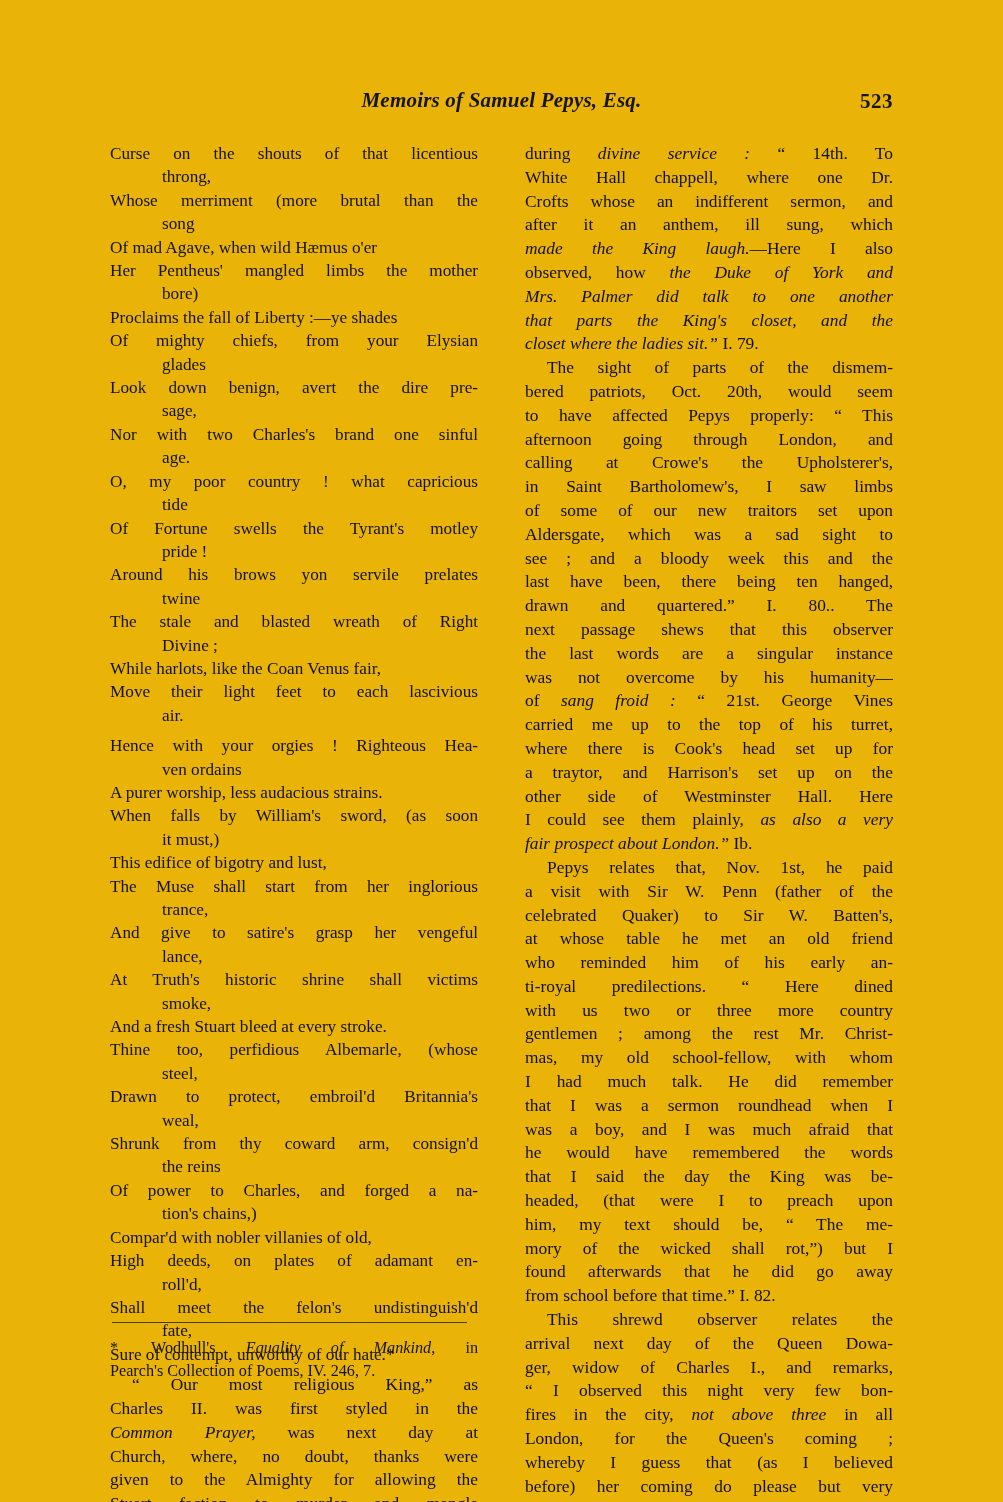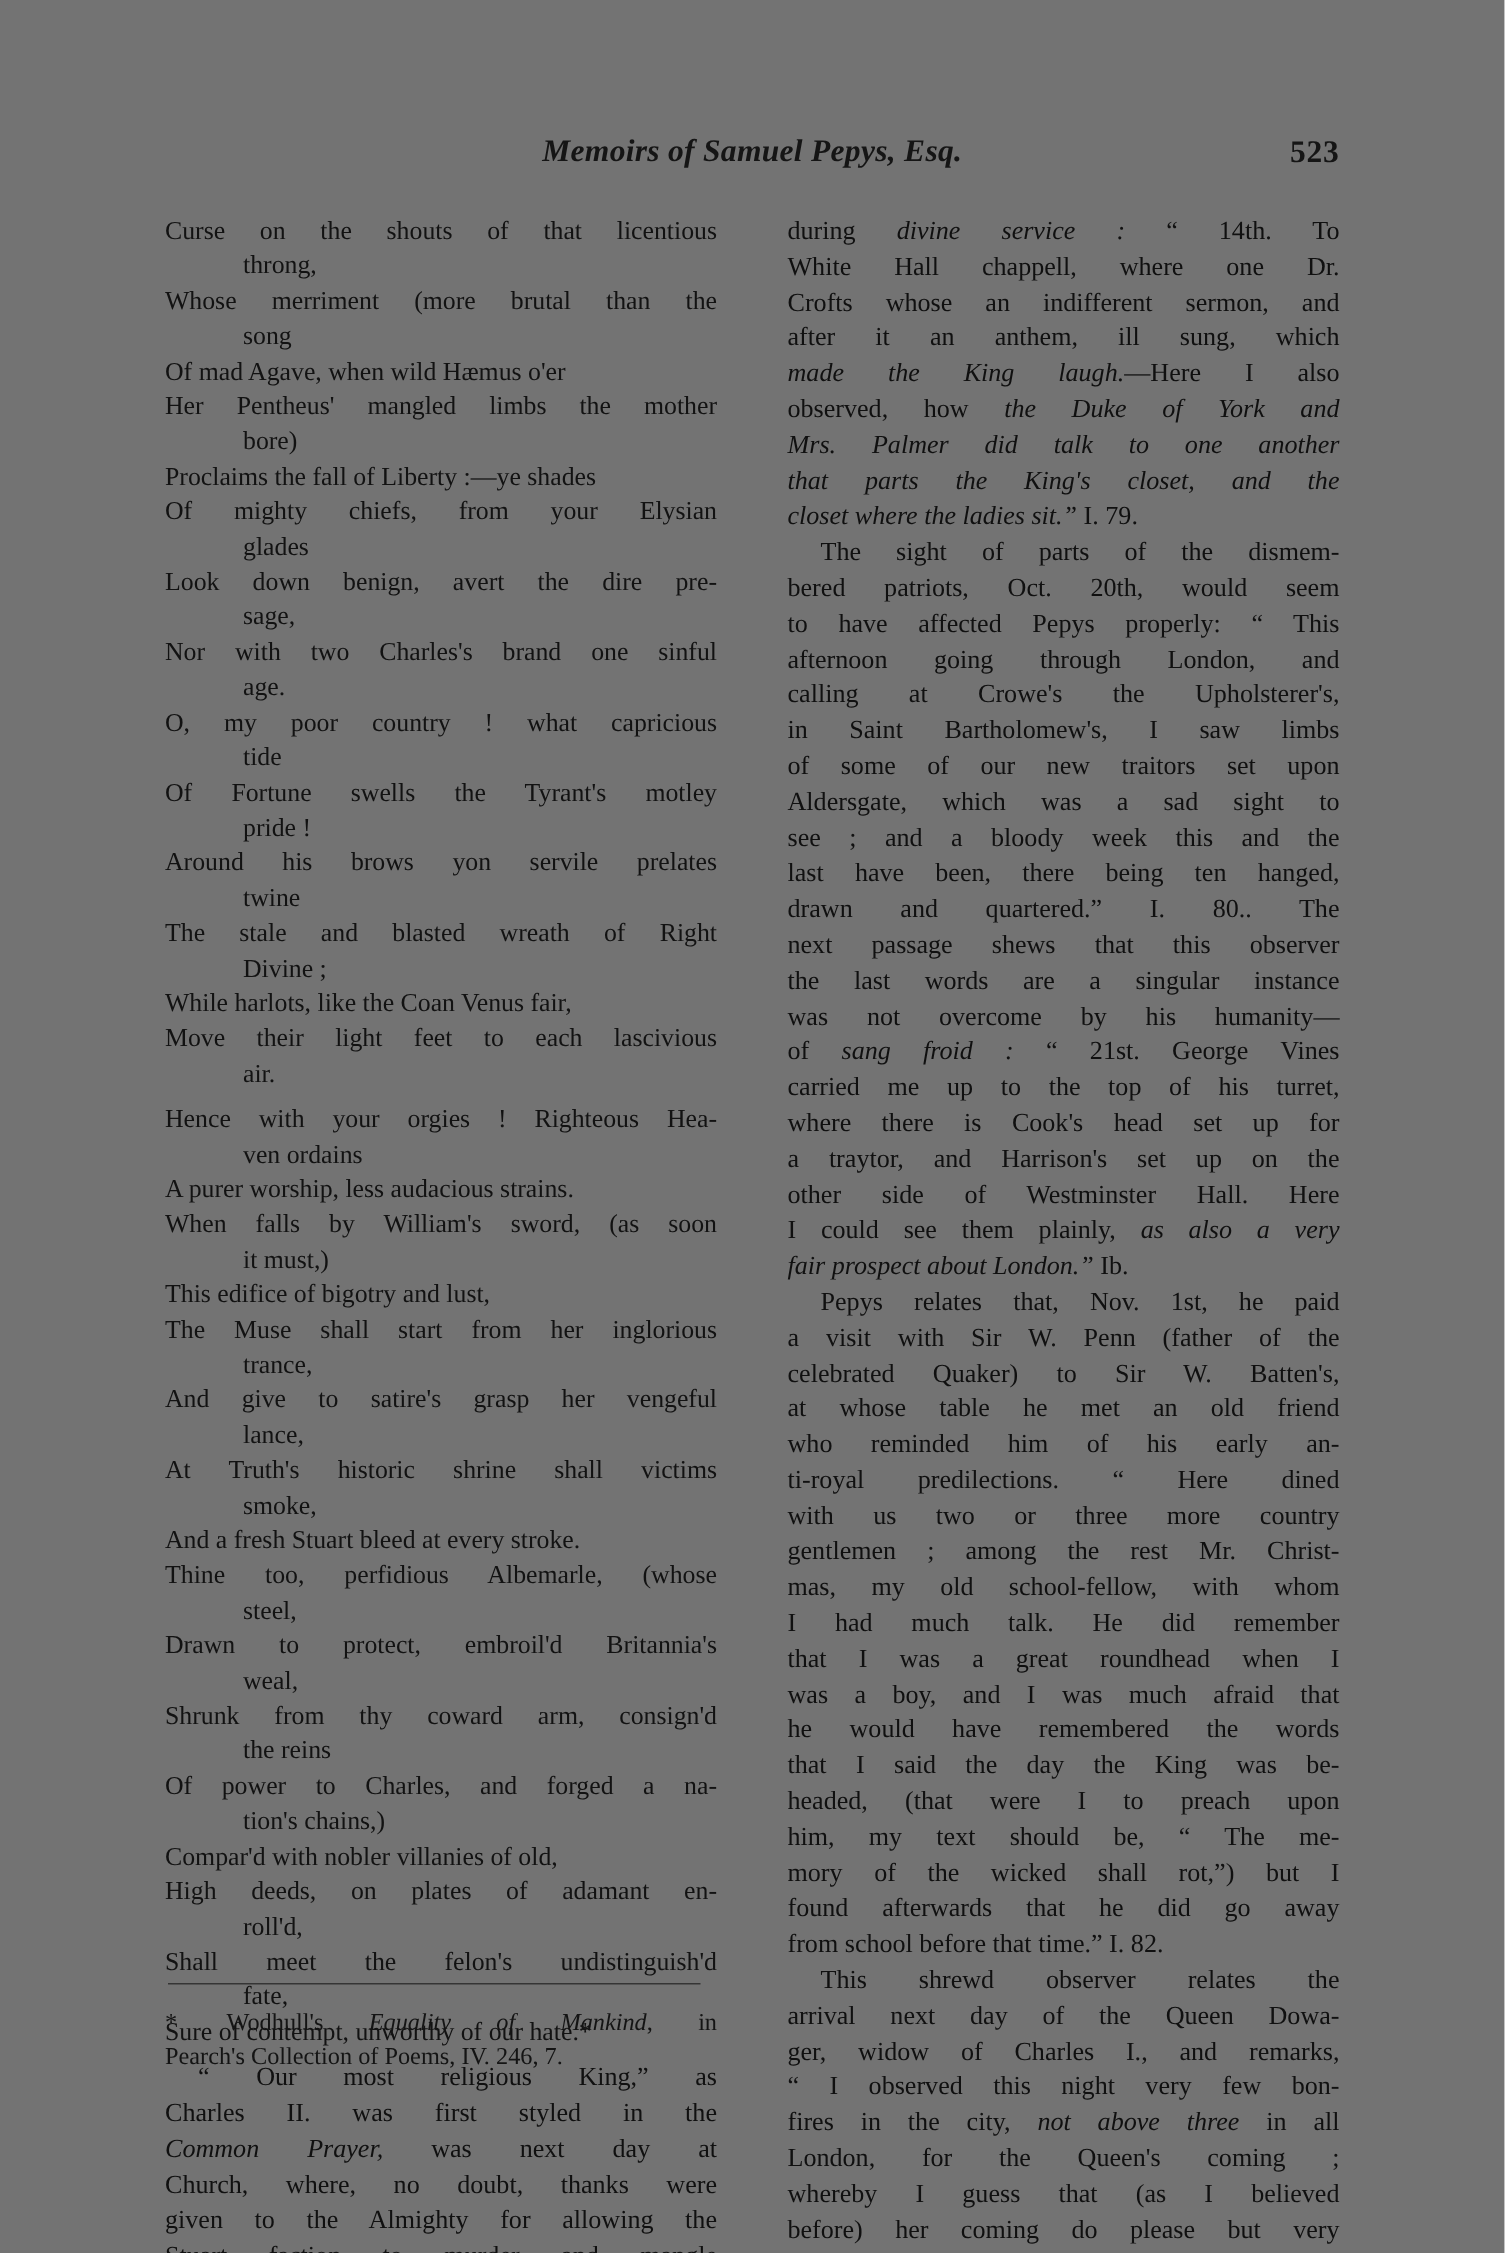--- a/index.html
+++ b/index.html
@@ -4,21 +4,21 @@
 <style>
   html, body {
     margin: 0;
     padding: 0;
     background: #ffffff;
   }
   .page {
     position: relative;
     width: 1003px;
     height: 1502px;
-    background: #737373;
+    background: #eab308;
     overflow: hidden;
     font-family: "Liberation Serif", "DejaVu Serif", serif;
     color: #111111;
   }
 
   
   .running-head {
     position: absolute;
     top: 88px;
     left: 110px;
@@ -261,21 +261,21 @@
             <div class="pline indent">Pepys relates that, Nov. 1st, he paid</div>
             <div class="pline">a visit with Sir W. Penn (father of the</div>
             <div class="pline">celebrated Quaker) to Sir W. Batten's,</div>
             <div class="pline">at whose table he met an old friend</div>
             <div class="pline">who reminded him of his early an-</div>
             <div class="pline">ti-royal predilections.  “ Here dined</div>
             <div class="pline">with us two or three more country</div>
             <div class="pline">gentlemen ; among the rest Mr. Christ-</div>
             <div class="pline">mas, my old school-fellow, with whom</div>
             <div class="pline">I had much talk.  He did remember</div>
-            <div class="pline">that I was a great roundhead when I</div>
+            <div class="pline">that I was a sermon roundhead when I</div>
             <div class="pline">was a boy, and I was much afraid that</div>
             <div class="pline">he would have remembered the words</div>
             <div class="pline">that I said the day the King was be-</div>
             <div class="pline">headed, (that were I to preach upon</div>
             <div class="pline">him, my text should be, “ The me-</div>
             <div class="pline">mory of the wicked shall rot,”) but I</div>
             <div class="pline">found afterwards that he did go away</div>
             <div class="pline last">from school before that time.”  I. 82.</div>
           </div>
           <div>

